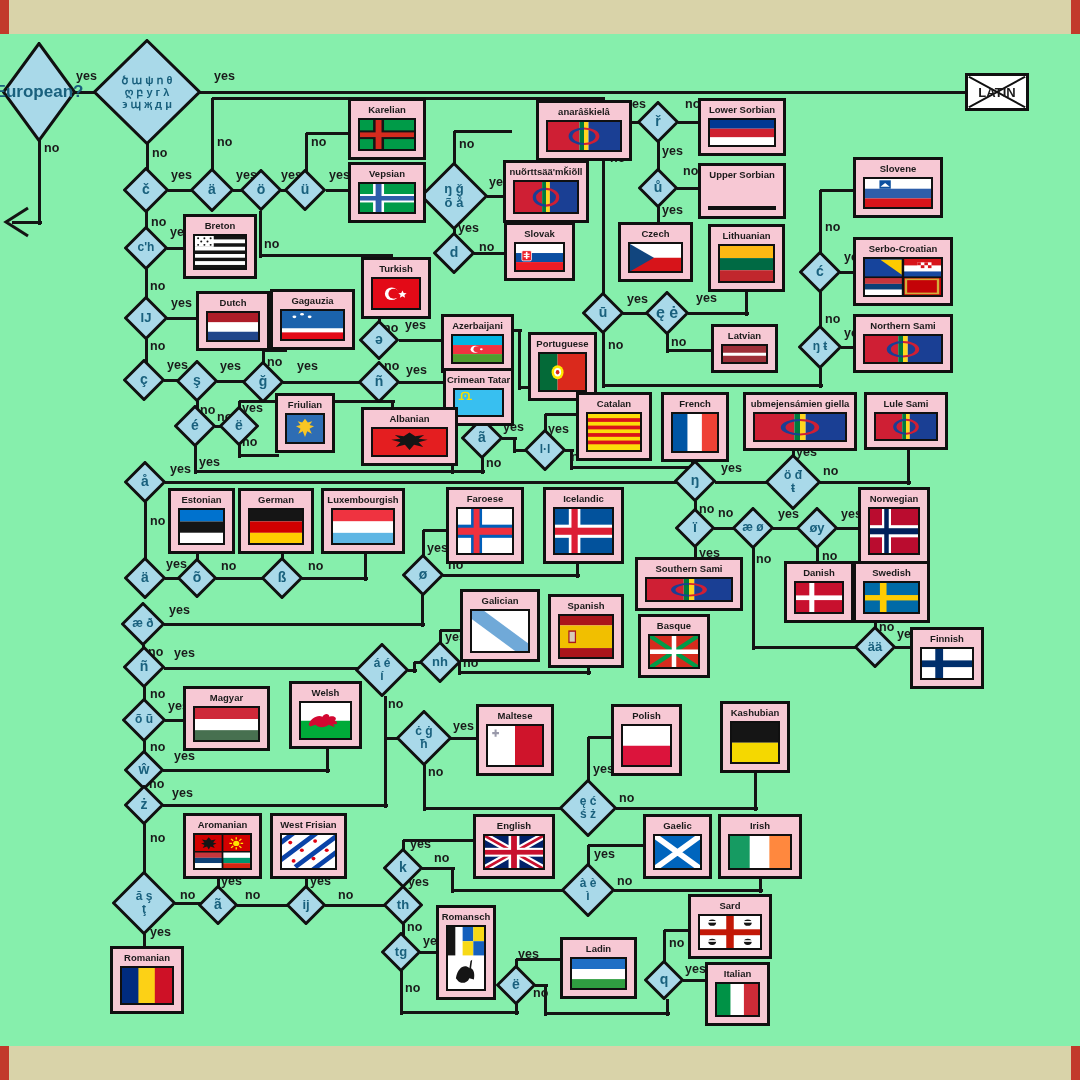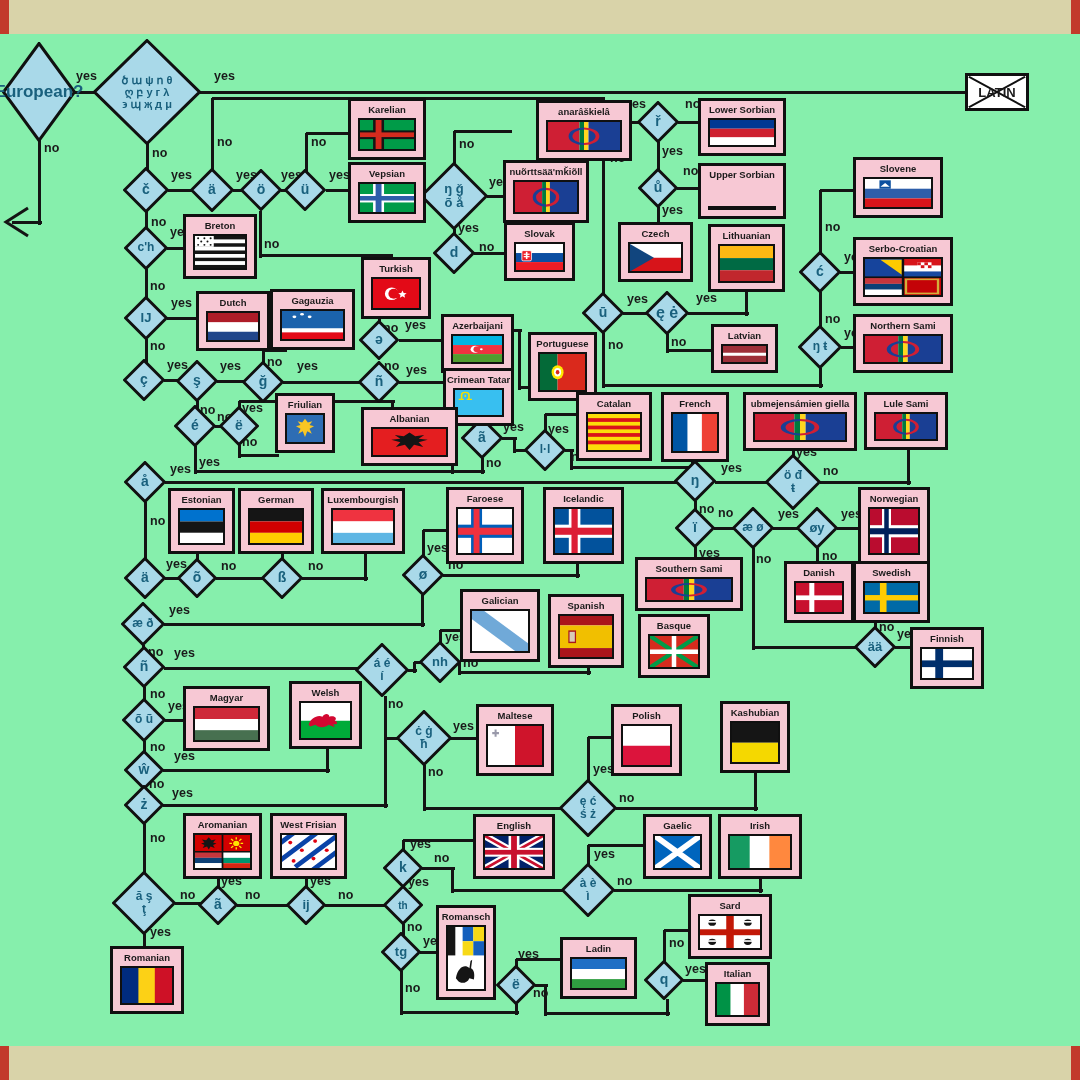--- a/index.html
+++ b/index.html
@@ -614,21 +614,21 @@
     <div class="node" style="left: 383px; top: 848px; width: 40px; height: 40px;">
       <svg width="40" height="40">
         <polygon points="20,1.5 38.5,20 20,38.5 1.5,20" fill="#A9D9E9" stroke="#101010" stroke-width="3"></polygon>
       </svg>
       <div class="t" style="font-size: 14px;">k</div>
     </div>
     <div class="node" style="left: 383px; top: 885px; width: 40px; height: 40px;">
       <svg width="40" height="40">
         <polygon points="20,1.5 38.5,20 20,38.5 1.5,20" fill="#A9D9E9" stroke="#101010" stroke-width="3"></polygon>
       </svg>
-      <div class="t" style="font-size: 10px;">th</div>
+      <div class="t" style="font-size: 13px;">th</div>
     </div>
     <div class="node" style="left: 561px; top: 863px; width: 54px; height: 54px;">
       <svg width="54" height="54">
         <polygon points="27,1.5 52.5,27 27,52.5 1.5,27" fill="#A9D9E9" stroke="#101010" stroke-width="3"></polygon>
       </svg>
       <div class="t" style="font-size: 12px;">à è
 ì</div>
     </div>
     <div class="node" style="left: 381px; top: 932px; width: 40px; height: 40px;">
       <svg width="40" height="40">

